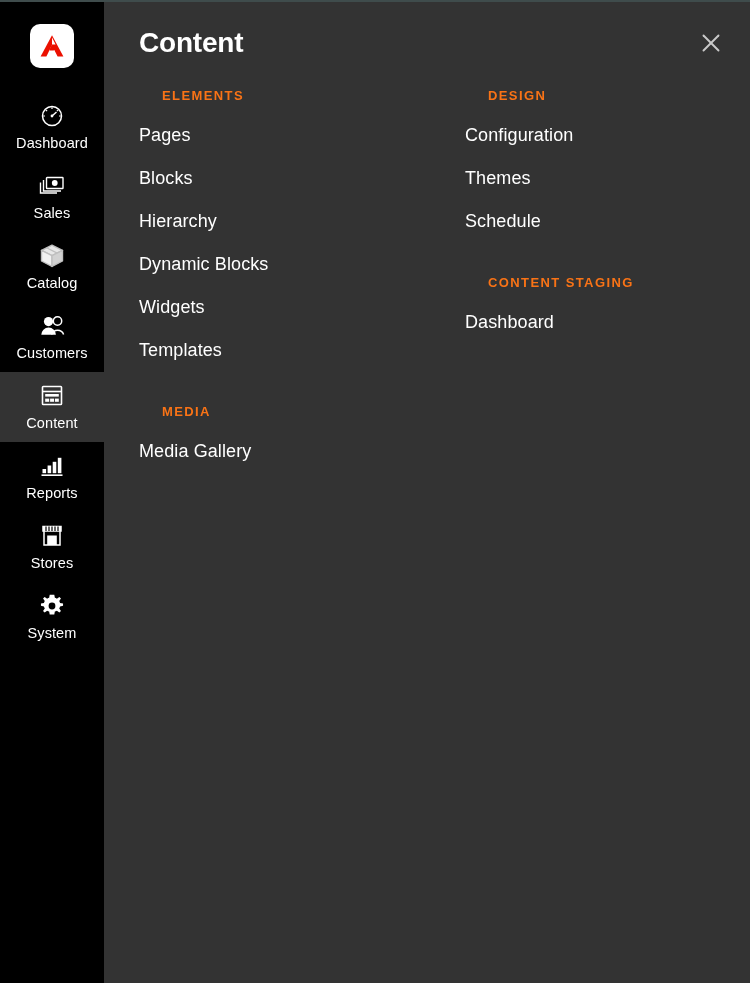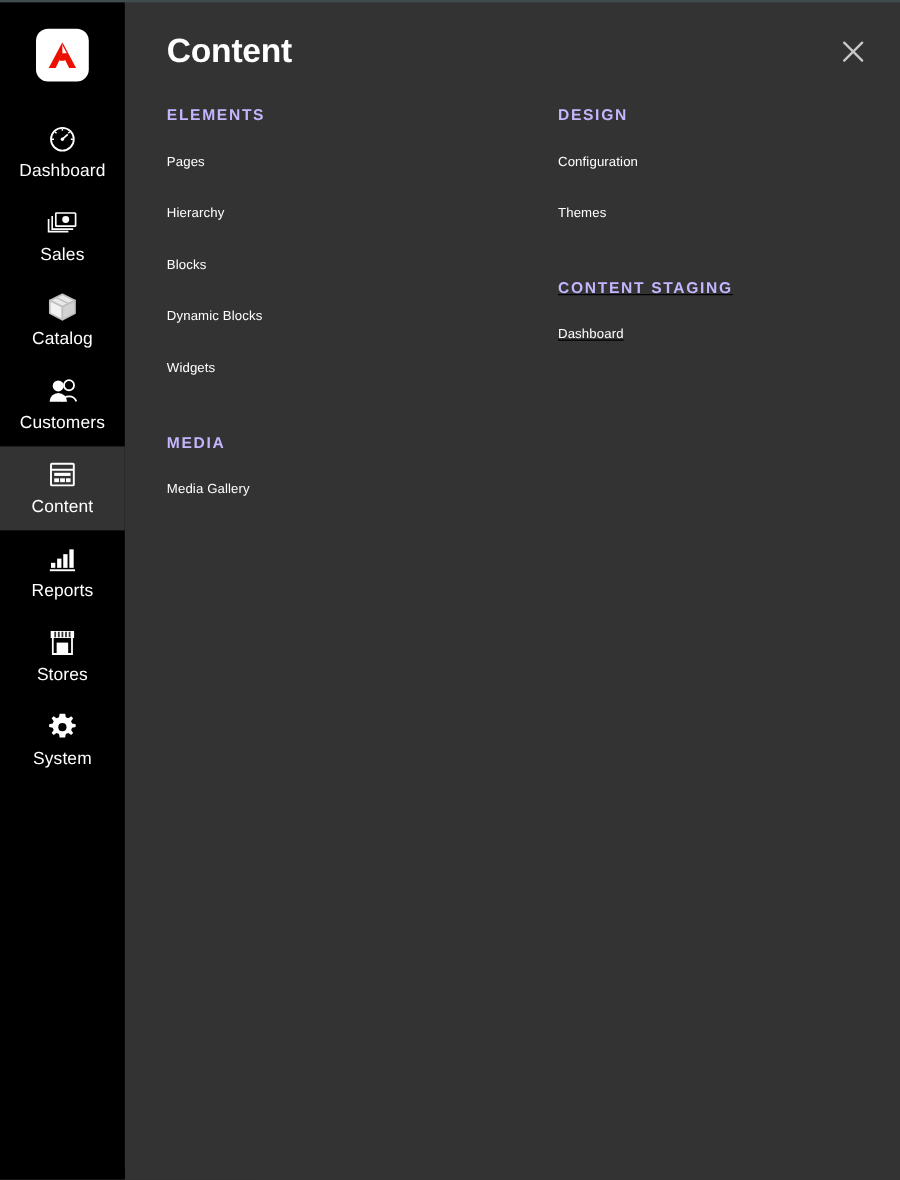--- a/index.html
+++ b/index.html
@@ -134,41 +134,42 @@
     padding-left: 35px;
     padding-right: 20px;
   }
   .col { width: 326px; flex: 0 0 326px; }
   .col.right { width: 280px; flex: 0 0 280px; }
 
   .group { margin-bottom: 0; }
   .group + .group { margin-top: 44px; }
 
   .group-title {
-    color: #c4b5fd;
+    color: #f97316;
     font-size: 13px;
     font-weight: bold;
     letter-spacing: 1.4px;
     text-transform: uppercase;
     margin-bottom: 22px;
+    margin-left: 23px;
   }
   .group-item {
     display: block;
     color: #ffffff;
-    font-size: 11px;
+    font-size: 18px;
     line-height: 20px;
     margin-bottom: 23px;
     cursor: pointer;
     text-decoration: none;
     letter-spacing: 0.1px;
   }
   .group-item:last-child { margin-bottom: 0; }
 
   .media-group { margin-top: 57px; }
-  .staging-group { margin-top: 56px; text-decoration: underline; }
+  .staging-group { margin-top: 56px; }
 </style>
 </head>
 <body>
 
 <div id="app">
 
   <div class="top-rule"></div>
 
   <nav class="sidebar">
 
@@ -306,39 +307,41 @@
       </div>
     </div>
 
     <div class="columns">
 
       <div class="col">
 
         <div class="group">
           <div class="group-title">ELEMENTS</div>
           <a class="group-item">Pages</a>
+          <a class="group-item">Blocks</a>
           <a class="group-item">Hierarchy</a>
-          <a class="group-item">Blocks</a>
           <a class="group-item">Dynamic Blocks</a>
           <a class="group-item">Widgets</a>
+          <a class="group-item">Templates</a>
         </div>
 
         <div class="group media-group">
           <div class="group-title">MEDIA</div>
           <a class="group-item">Media Gallery</a>
         </div>
 
       </div>
 
       <div class="col right">
 
         <div class="group">
           <div class="group-title">DESIGN</div>
           <a class="group-item">Configuration</a>
           <a class="group-item">Themes</a>
+          <a class="group-item">Schedule</a>
         </div>
 
         <div class="group staging-group">
           <div class="group-title">CONTENT STAGING</div>
           <a class="group-item">Dashboard</a>
         </div>
 
       </div>
 
     </div>

